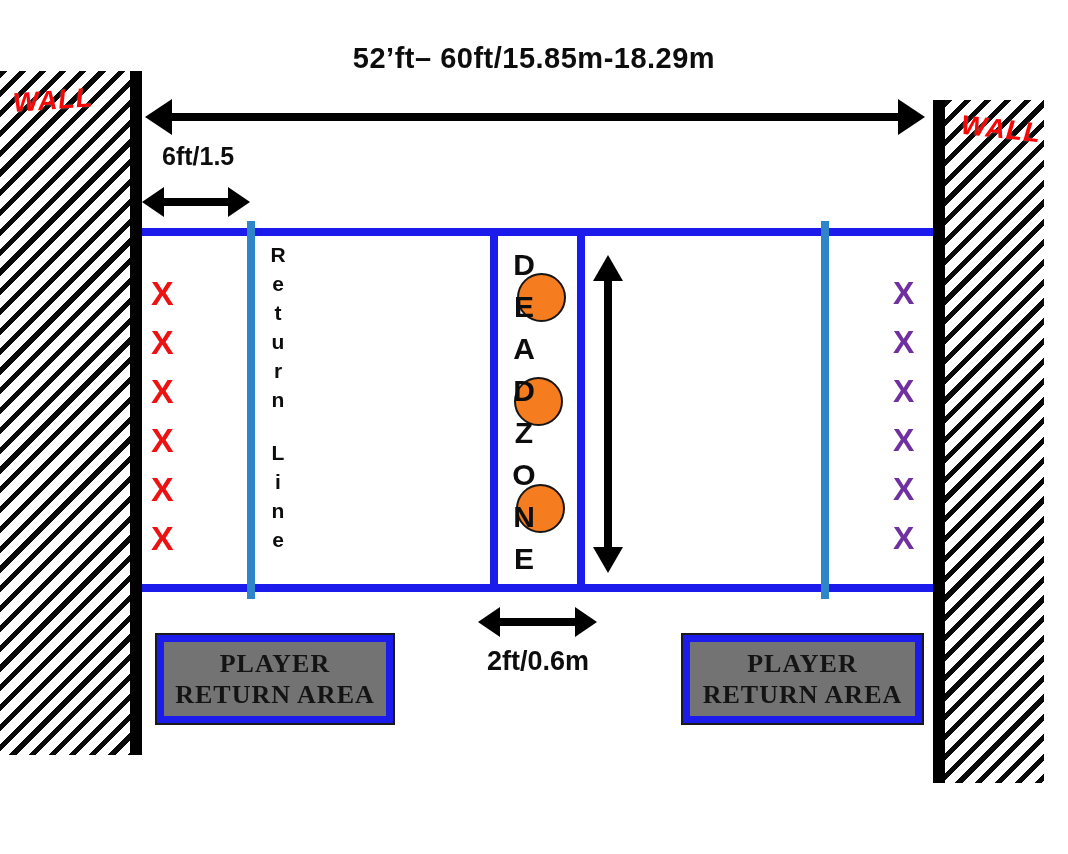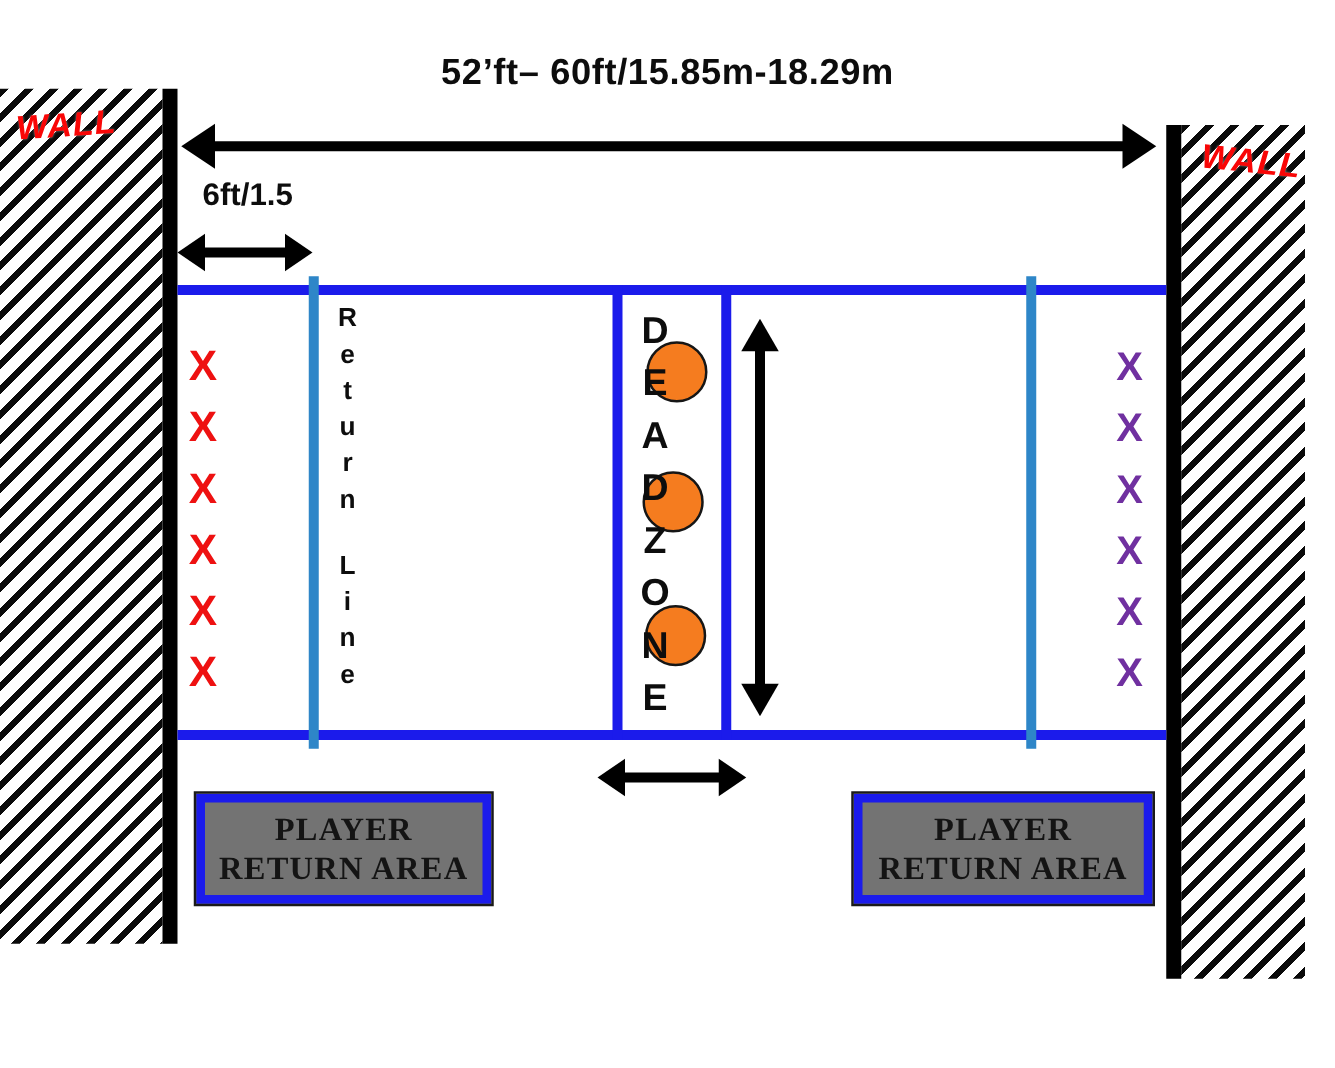--- a/index.html
+++ b/index.html
@@ -187,20 +187,21 @@
     <div class="av-top"></div>
     <div class="av-shaft"></div>
     <div class="av-bottom"></div>
   </div>
 
   <div class="arrow-h arrow-small arrow-2ft">
     <div class="ah-left"></div>
     <div class="ah-shaft"></div>
     <div class="ah-right"></div>
   </div>
+  <div class="dim dim-2ft">2ft/0.6m</div>
 
   <div class="pr-box pr-left">
     <span>PLAYER</span>
     <span>RETURN AREA</span>
   </div>
   <div class="pr-box pr-right">
     <span>PLAYER</span>
     <span>RETURN AREA</span>
   </div>
 

